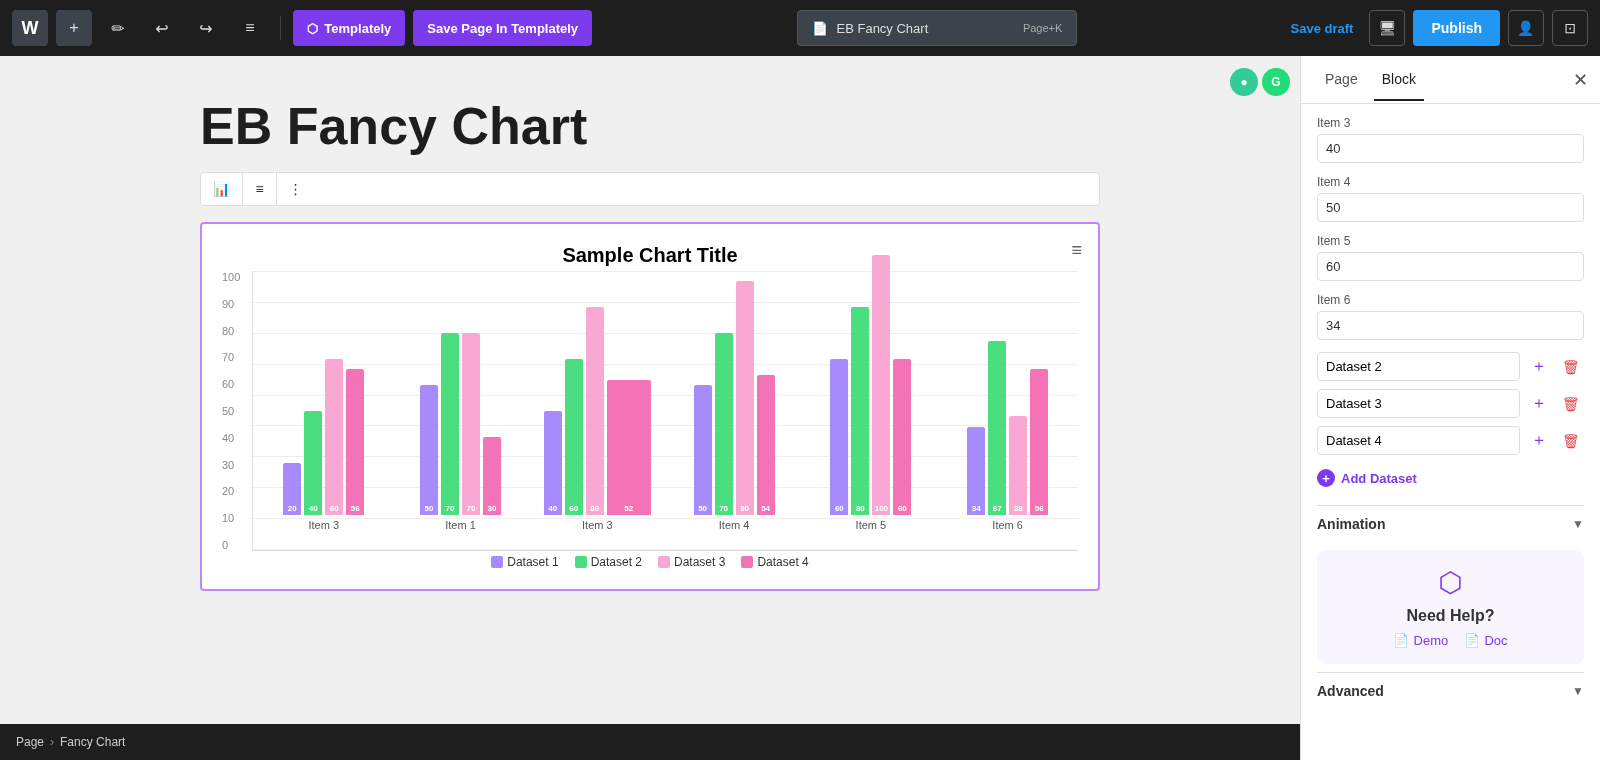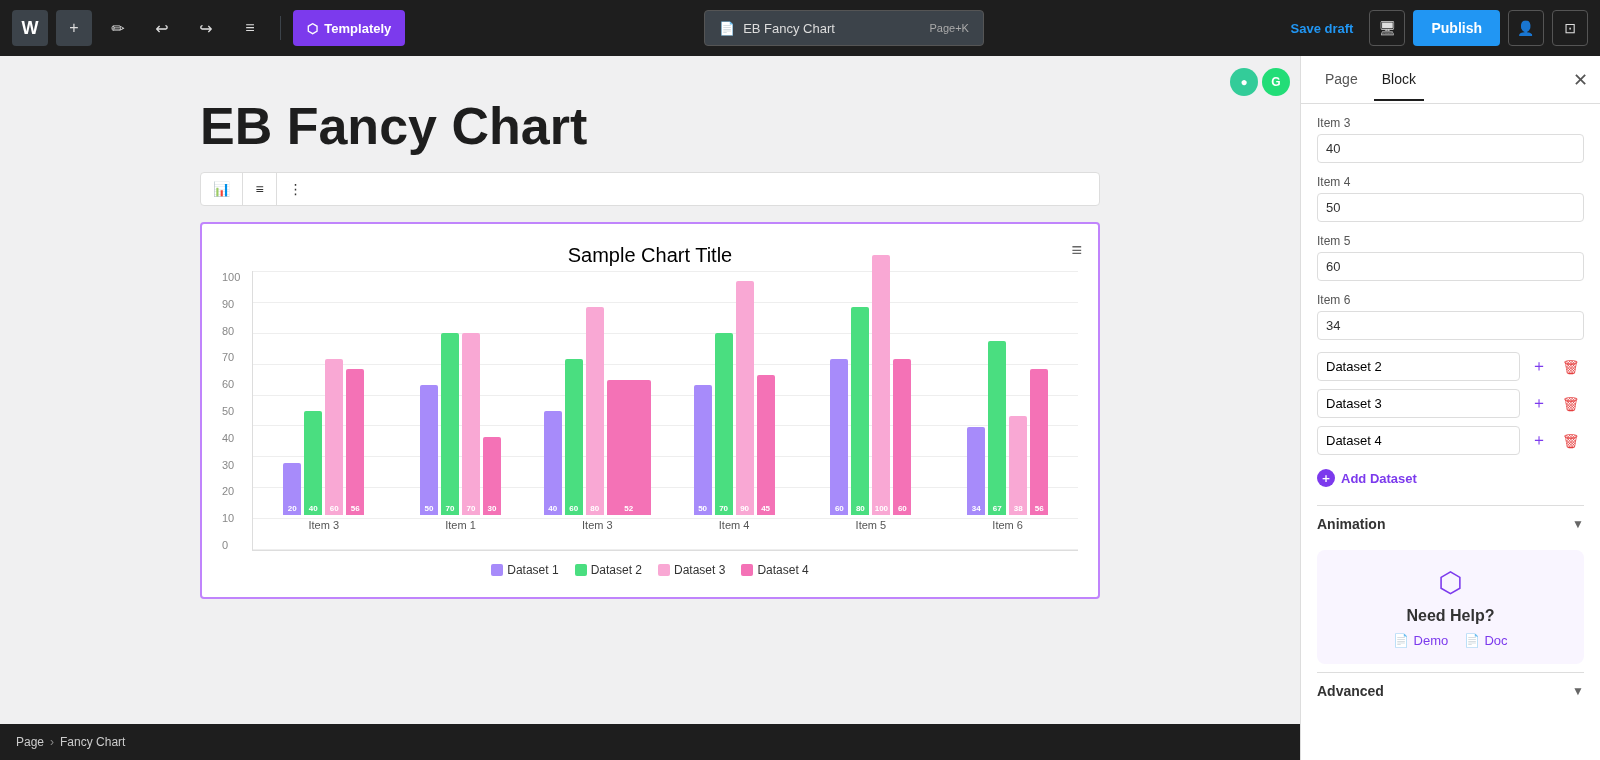--- a/index.html
+++ b/index.html
@@ -79,34 +79,34 @@
       font-size: 14px; color: #333; border-right: 1px solid #ddd; display: flex; align-items: center;
     }
     .block-toolbar-btn:last-child { border-right: none; }
 
     
     .chart-container {
       background: #fff; border: 2px solid #c084fc; border-radius: 4px;
       padding: 20px; width: 100%; max-width: 900px; position: relative;
     }
     .chart-title {
-      text-align: center; font-size: 20px; font-weight: 400; margin-bottom: 4px;
+      text-align: center; font-size: 20px; font-weight: 700; margin-bottom: 4px;
     }
     .chart-description {
       text-align: center; font-size: 13px; color: #666; margin-bottom: 16px;
     }
     .chart-menu-icon {
       position: absolute; top: 16px; right: 16px; font-size: 18px; color: #666; cursor: pointer;
     }
     .chart-y-axis {
       display: flex; flex-direction: column-reverse; justify-content: space-between;
       font-size: 11px; color: #888; margin-right: 4px; height: 280px; padding: 0 4px 0 0;
     }
     .chart-legend {
-      display: flex; gap: 16px; justify-content: center; margin-top: 12px; flex-wrap: wrap;
+      display: flex; gap: 16px; justify-content: center; margin-top: 4px; flex-wrap: wrap;
     }
 
     
     .sidebar {
       width: 300px; background: #fff; border-left: 1px solid #ddd;
       display: flex; flex-direction: column; flex-shrink: 0; overflow: hidden;
     }
     .sidebar-header {
       display: flex; align-items: center; border-bottom: 1px solid #ddd; padding: 0 16px;
       height: 48px; position: relative;
@@ -213,20 +213,21 @@
   <button class="toolbar-btn toolbar-btn-plus">+</button>
   <button class="toolbar-btn">✏</button>
   <button class="toolbar-btn">↩</button>
   <button class="toolbar-btn">↪</button>
   <button class="toolbar-btn">≡</button>
   <div class="toolbar-sep"></div>
   <button class="toolbar-templately">
     <span>⬡</span>
     <span>Templately</span>
   </button>
+  <button class="toolbar-save-page">Save Page In Templately</button>
   <div class="toolbar-center">
     <div class="toolbar-search">
       <span>📄</span>
       <span>EB Fancy Chart</span>
       <span style="margin-left: auto; font-size:11px; color:#aaa;">Page+K</span>
     </div>
   </div>
   <div class="toolbar-right">
     <button class="toolbar-save-draft">Save draft</button>
     <button class="toolbar-icon-btn">🖥</button>
@@ -346,21 +347,21 @@
                     <div style="width: 18px; height: 130px; background: rgb(167, 139, 250); border-radius: 2px 2px 0px 0px; position: relative;">
                       <div style="position: absolute; bottom: 2px; left: 50%; transform: translateX(-50%); font-size: 8px; color: rgb(255, 255, 255); font-weight: bold; white-space: nowrap;">50</div>
                     </div>
                     <div style="width: 18px; height: 182px; background: rgb(74, 222, 128); border-radius: 2px 2px 0px 0px; position: relative;">
                       <div style="position: absolute; bottom: 2px; left: 50%; transform: translateX(-50%); font-size: 8px; color: rgb(255, 255, 255); font-weight: bold; white-space: nowrap;">70</div>
                     </div>
                     <div style="width: 18px; height: 234px; background: rgb(249, 168, 212); border-radius: 2px 2px 0px 0px; position: relative;">
                       <div style="position: absolute; bottom: 2px; left: 50%; transform: translateX(-50%); font-size: 8px; color: rgb(255, 255, 255); font-weight: bold; white-space: nowrap;">90</div>
                     </div>
                     <div style="width: 18px; height: 140px; background: rgb(244, 114, 182); border-radius: 2px 2px 0px 0px; position: relative;">
-                      <div style="position: absolute; bottom: 2px; left: 50%; transform: translateX(-50%); font-size: 8px; color: rgb(255, 255, 255); font-weight: bold; white-space: nowrap;">45</div>
+                      <div style="position: absolute; bottom: 2px; left: 50%; transform: translateX(-50%); font-size: 8px; color: rgb(255, 255, 255); font-weight: bold; white-space: nowrap;">54</div>
                     </div>
                   </div>
                   <div style="font-size: 11px; color: rgb(85, 85, 85); margin-top: 4px; text-align: center;">Item 4</div>
                 </div>
                 <div style="display: flex; flex-direction: column; align-items: center; flex: 1 1 0%;">
                   <div style="display: flex; gap: 3px; align-items: flex-end; height: 260px;">
                     <div style="width: 18px; height: 156px; background: rgb(167, 139, 250); border-radius: 2px 2px 0px 0px; position: relative;">
                       <div style="position: absolute; bottom: 2px; left: 50%; transform: translateX(-50%); font-size: 8px; color: rgb(255, 255, 255); font-weight: bold; white-space: nowrap;">60</div>
                     </div>
                     <div style="width: 18px; height: 208px; background: rgb(74, 222, 128); border-radius: 2px 2px 0px 0px; position: relative;">

